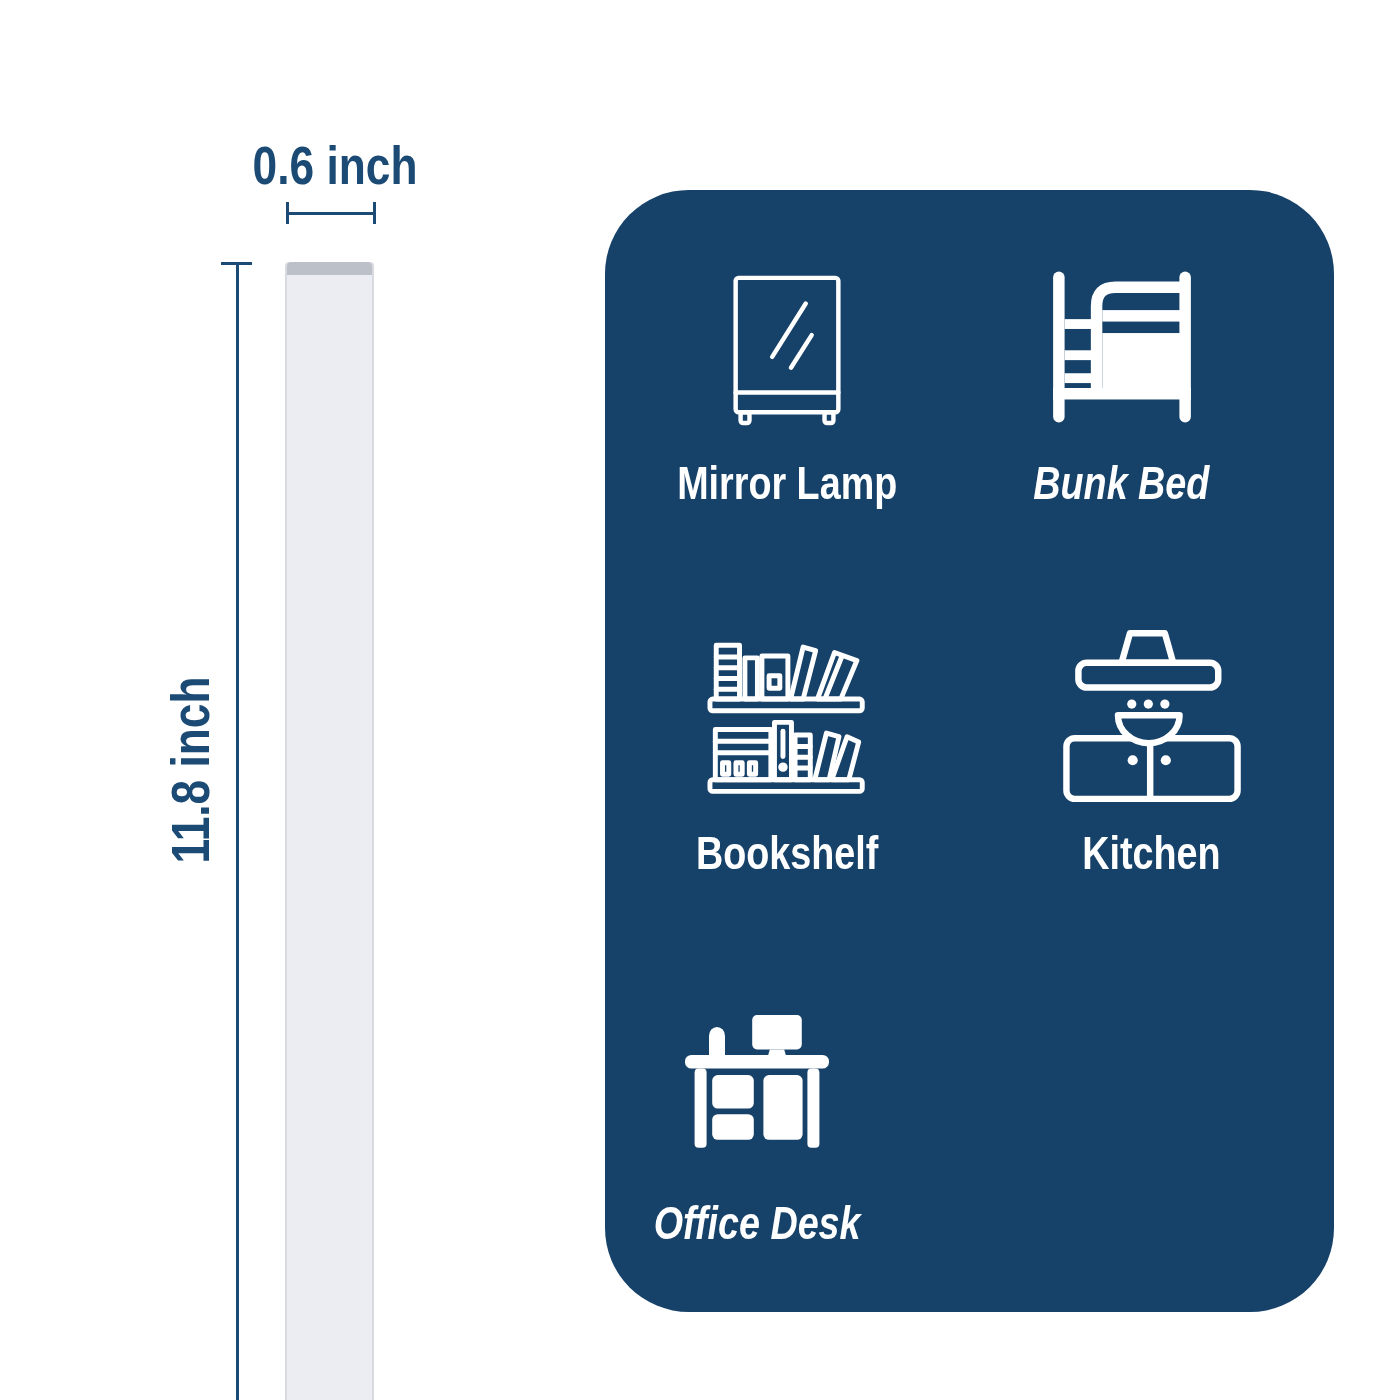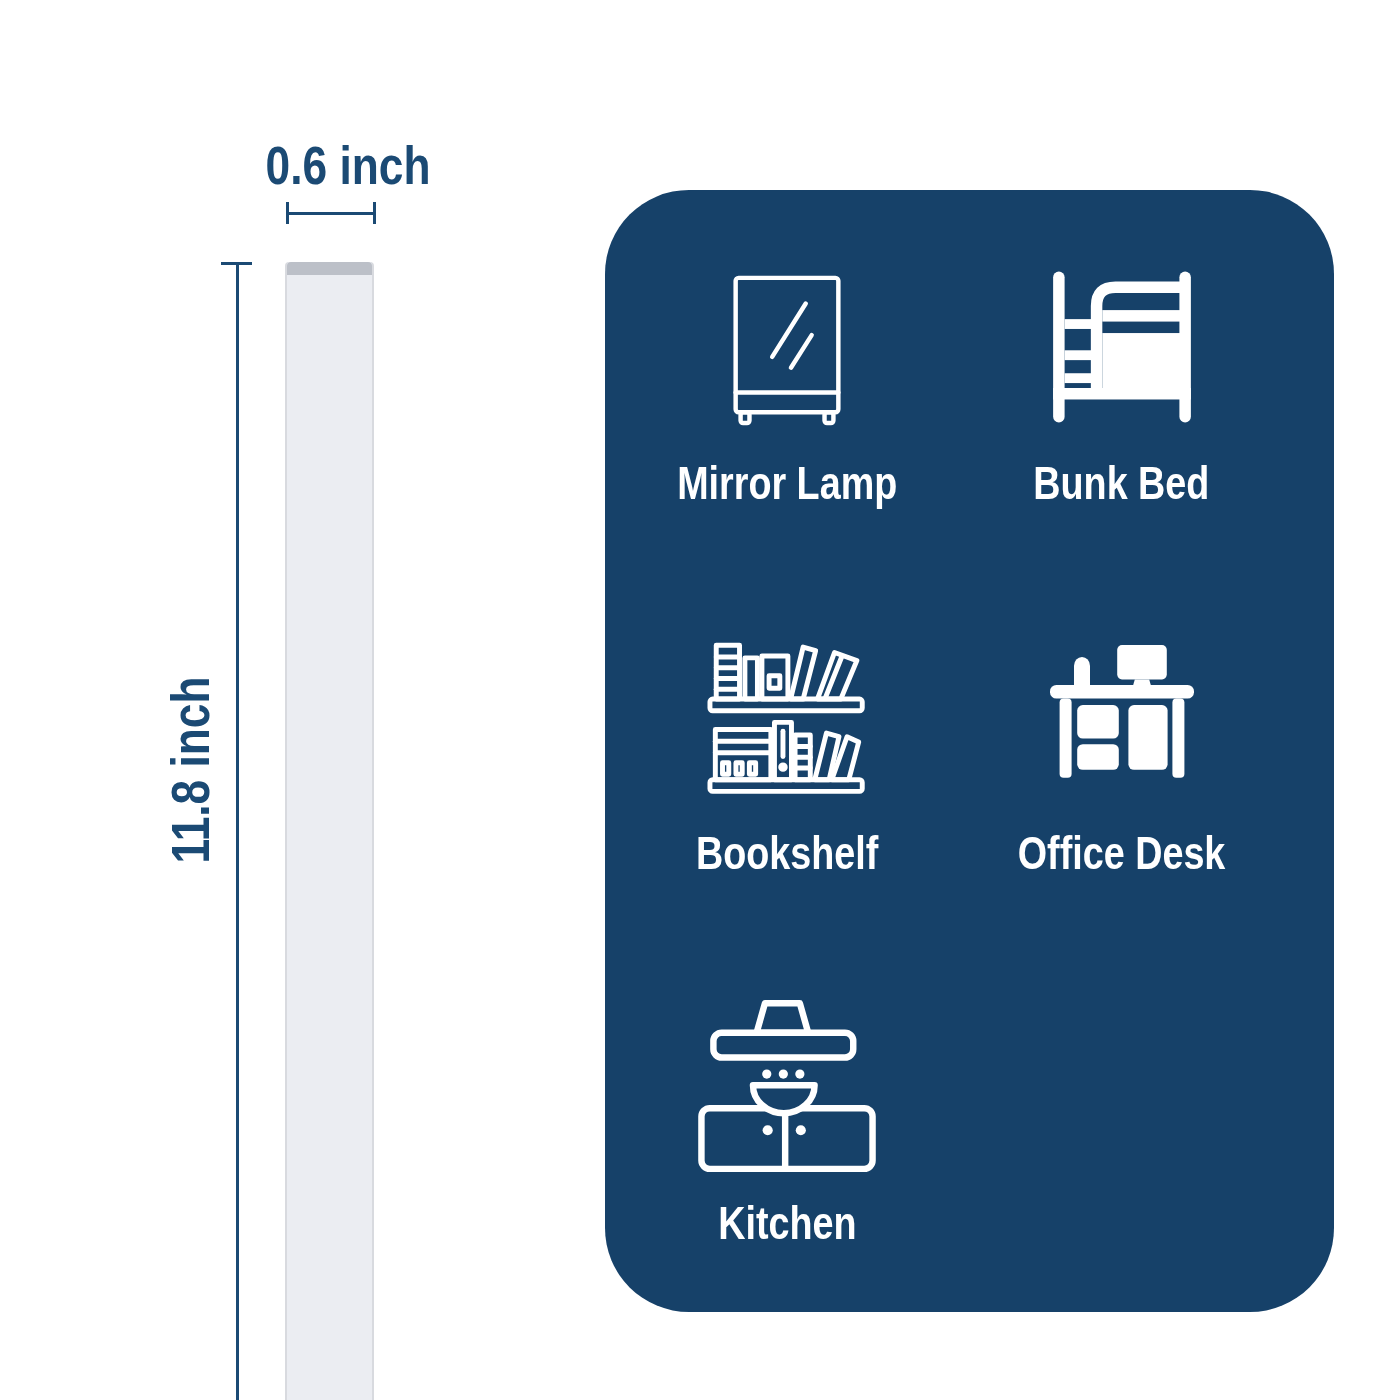--- a/index.html
+++ b/index.html
@@ -33,21 +33,21 @@
     border-top-left-radius:4px;border-top-right-radius:4px;
   }
 
   
   .dim-label{
     position:absolute;
     color:var(--dim-color);
     font-size:54px;font-weight:700;white-space:nowrap;
   }
   .dim-label .squeeze{display:inline-block;transform:scaleX(0.82);transform-origin:center;}
-  .width-label{left:348px;top:134px;transform:translateX(-50%);}
+  .width-label{left:335px;top:134px;transform:translateX(-50%);}
   .height-label{
     left:190px;top:770px;
     transform:translate(-50%,-50%) rotate(-90deg);
   }
 
   .h-dim{position:absolute;left:286px;top:202px;width:90px;height:22px;}
   .h-dim .line{position:absolute;left:0;top:10px;width:100%;height:3px;background:var(--dim-color);}
   .h-dim .tick-l,.h-dim .tick-r{position:absolute;top:0;width:3px;height:22px;background:var(--dim-color);}
   .h-dim .tick-l{left:0;}
   .h-dim .tick-r{right:0;}
@@ -62,21 +62,21 @@
     background:var(--panel-bg);
     border-radius:84px;
     display:grid;
     grid-template-columns:1fr 1fr;
     grid-template-rows:repeat(3,1fr);
     padding-top:12px;
   }
   .cell{
     display:flex;flex-direction:column;align-items:center;justify-content:center;
   }
-  .cell.right{padding-right:60px;}
+  .cell.right{padding-right:60px;font-style:italic;}
   .icon-box{
     height:165px;width:200px;
     display:flex;align-items:center;justify-content:center;
     margin-bottom:26px;
   }
   .icon-box svg{color:var(--icon-white);}
   .item-label{
     color:var(--icon-white);
     font-size:46px;font-weight:700;white-space:nowrap;
     display:inline-block;transform:scaleX(0.82);transform-origin:center;
@@ -172,49 +172,49 @@
         <line x1="109" y1="129" x2="126" y2="129"></line>
         <line x1="109" y1="141" x2="126" y2="141"></line>
         <line x1="109" y1="153" x2="126" y2="153"></line>
         <path d="M131,166 L144,114 L158,118 L147,166 Z"></path>
         <path d="M150,166 L167,118 L180,124 L169,166 Z"></path>
       </svg>
     </div>
     <span class="item-label">Bookshelf</span>
   </div>
 
-  <div class="cell right">
-    <div class="icon-box">
-      <svg width="162" height="160" viewBox="0 0 200 200" fill="currentColor">
-        <rect x="10" y="60" width="180" height="17" rx="8"></rect>
-        <path d="M40,60 L40,36 A10,11 0 0 1 60,36 L60,60 Z"></path>
-        <rect x="94" y="10" width="62" height="43" rx="6"></rect>
-        <path d="M116,53 L134,53 L136,60 L114,60 Z"></path>
-        <rect x="22" y="77" width="15" height="99" rx="5"></rect>
-        <rect x="163" y="77" width="15" height="99" rx="5"></rect>
-        <rect x="44" y="85" width="52" height="42" rx="7"></rect>
-        <rect x="44" y="134" width="52" height="32" rx="7"></rect>
-        <rect x="108" y="85" width="49" height="81" rx="7"></rect>
-      </svg>
-    </div>
-    <span class="item-label">Office Desk</span>
-  </div>
-
   <div class="cell left">
     <div class="icon-box">
       <svg width="184" height="186" viewBox="0 0 200 202" fill="none" stroke="currentColor" stroke-width="7" stroke-linecap="round" stroke-linejoin="round">
         <path d="M76,10 L114,10 L123,42 L67,42 Z"></path>
         <rect x="20" y="42" width="152" height="27" rx="9"></rect>
         <circle cx="78" cy="87" r="5" fill="currentColor" stroke="none"></circle>
         <circle cx="96" cy="87" r="5" fill="currentColor" stroke="none"></circle>
         <circle cx="114" cy="87" r="5" fill="currentColor" stroke="none"></circle>
         <rect x="7" y="124" width="186" height="66" rx="9"></rect>
         <line x1="98" y1="124" x2="98" y2="190"></line>
         <path class="navy-fill" d="M63,99 A33,30 0 0 0 130,99 Z" fill="var(--panel-bg)"></path>
         <circle cx="79" cy="148" r="5.5" fill="currentColor" stroke="none"></circle>
         <circle cx="115" cy="148" r="5.5" fill="currentColor" stroke="none"></circle>
       </svg>
     </div>
     <span class="item-label">Kitchen</span>
   </div>
 
+  <div class="cell right">
+    <div class="icon-box">
+      <svg width="162" height="160" viewBox="0 0 200 200" fill="currentColor">
+        <rect x="10" y="60" width="180" height="17" rx="8"></rect>
+        <path d="M40,60 L40,36 A10,11 0 0 1 60,36 L60,60 Z"></path>
+        <rect x="94" y="10" width="62" height="43" rx="6"></rect>
+        <path d="M116,53 L134,53 L136,60 L114,60 Z"></path>
+        <rect x="22" y="77" width="15" height="99" rx="5"></rect>
+        <rect x="163" y="77" width="15" height="99" rx="5"></rect>
+        <rect x="44" y="85" width="52" height="42" rx="7"></rect>
+        <rect x="44" y="134" width="52" height="32" rx="7"></rect>
+        <rect x="108" y="85" width="49" height="81" rx="7"></rect>
+      </svg>
+    </div>
+    <span class="item-label">Office Desk</span>
+  </div>
+
 
 </div>
 
 </body></html>

